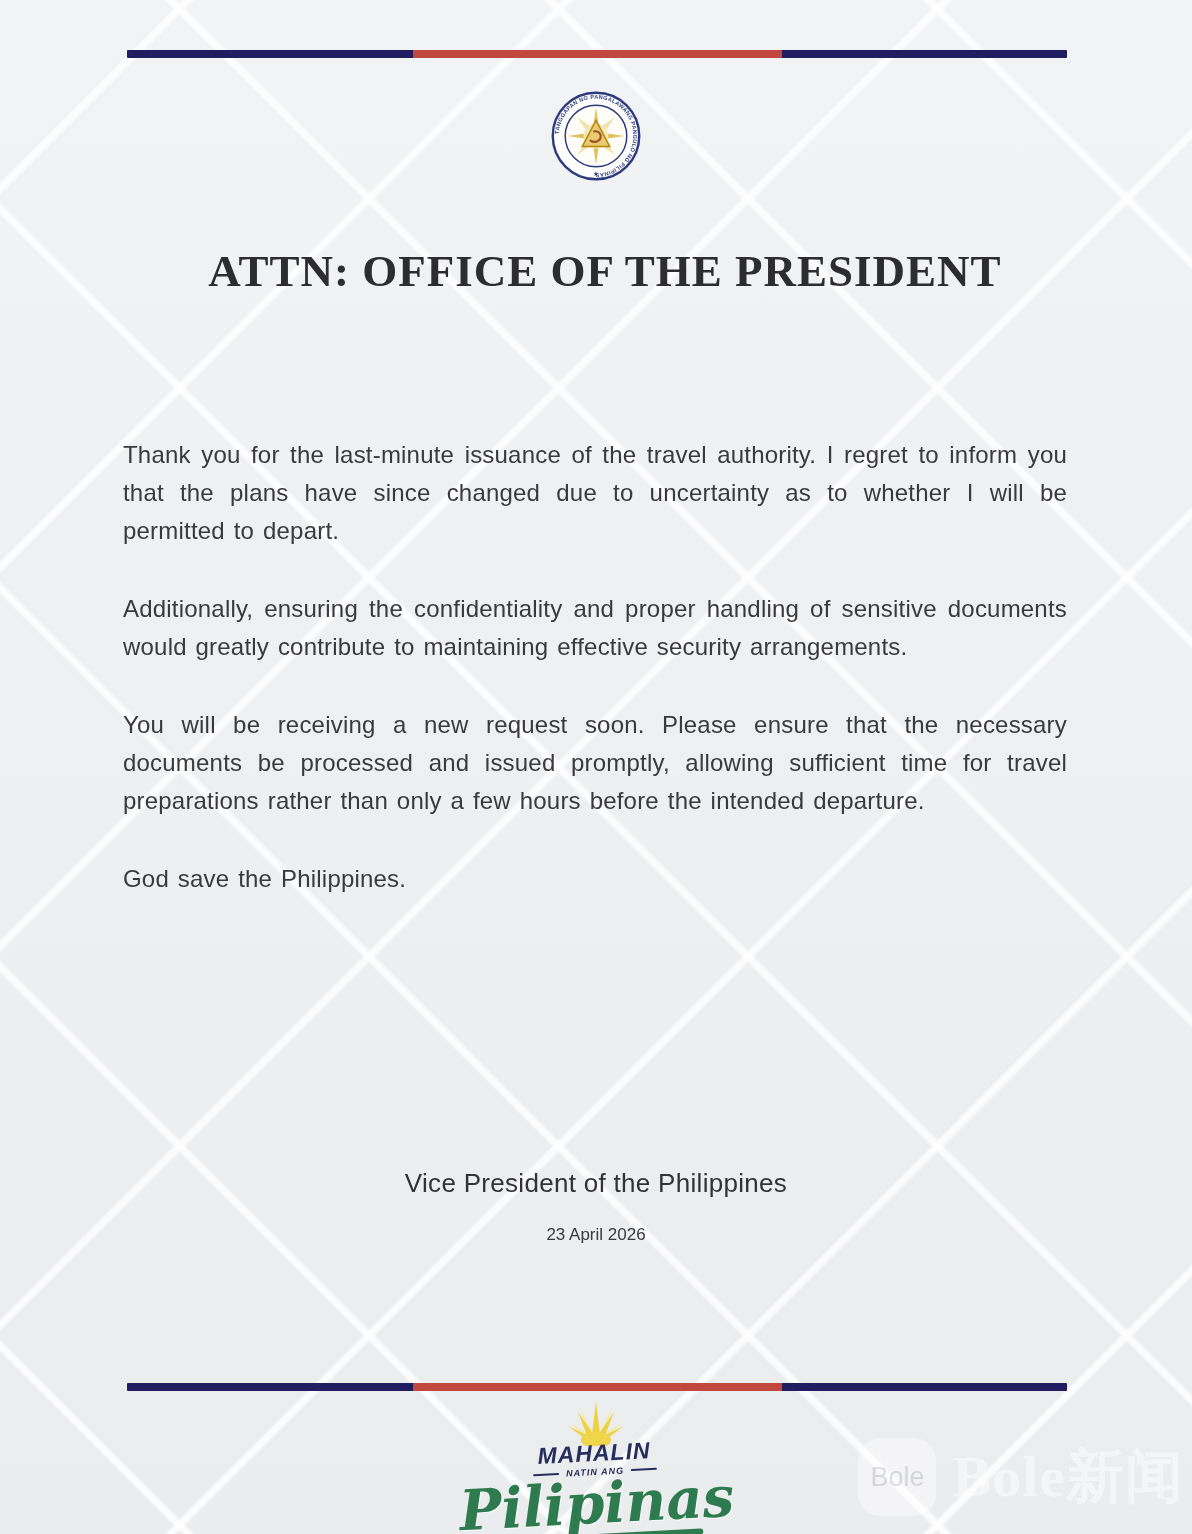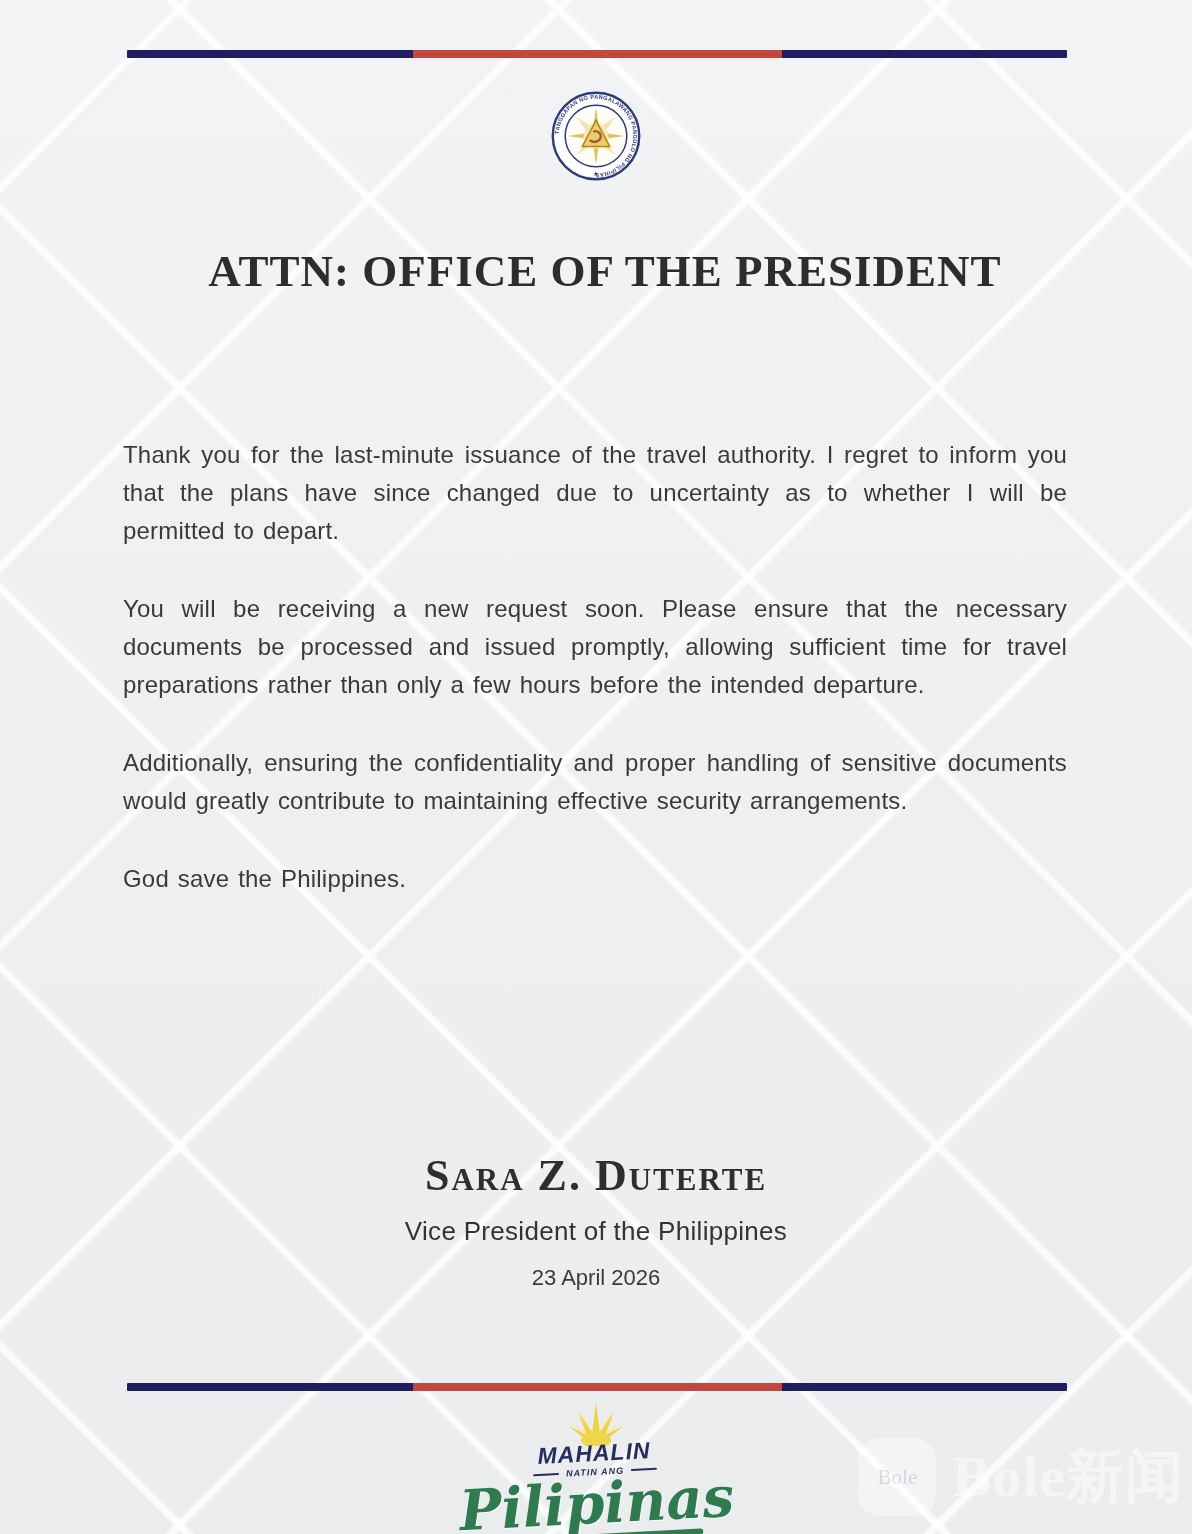--- a/index.html
+++ b/index.html
@@ -81,21 +81,21 @@
   .sig-name{
     font-family:"Liberation Serif","DejaVu Serif",serif;
     font-variant:small-caps;
     font-weight:700;
     font-size:44px;
     letter-spacing:2px;
     color:#2e2d30;
     line-height:1.1;
   }
   .sig-title{font-size:26px;color:#333336;margin-top:16px;letter-spacing:.3px;}
-  .sig-date{font-size:22px;color:#3a3a3d;margin-top:18px;}
+  .sig-date{font-size:17px;color:#3a3a3d;margin-top:26px;}
 
   .footer-logo{
     position:absolute;top:1402px;left:50%;
     transform:translateX(-50%);
     width:280px;text-align:center;
   }
   .logo-sun{display:block;margin:0 auto -4px;}
   .logo-tilt{transform:rotate(-3deg);}
   .logo-mahalin{
     font-style:italic;font-weight:700;font-size:23px;
@@ -123,22 +123,22 @@
 
   .watermark{
     position:absolute;top:1438px;right:8px;
     display:flex;align-items:center;gap:16px;
     opacity:.5;pointer-events:none;
   }
   .wm-badge{
     width:78px;height:78px;border-radius:22px;
     background:rgba(255,255,255,.85);
     display:flex;align-items:center;justify-content:center;
-    font-family:Liberation Serif, serif;
-    font-size:21px;color:rgba(186,189,198,.95);
+    font-family:Liberation Sans, sans-serif;
+    font-size:27px;color:rgba(186,189,198,.95);
   }
   .wm-text{
     font-family:"Liberation Serif","DejaVu Serif",serif;
     font-size:58px;font-weight:600;
     color:rgba(255,255,255,.95);
     letter-spacing:1px;
     white-space:nowrap;
   }
 </style>
 </head>
@@ -170,27 +170,26 @@
       <circle class="seal-core" cx="50" cy="50" r="13.5"></circle>
       <polygon class="seal-triangle" points="50,33 65,61.5 35,61.5"></polygon>
       <path class="seal-swirl" d="M48,45 c5,-1 8,3 7,7 c-1,4 -7,6 -11,3"></path>
     </svg>
   </div>
 
   <h1 class="letter-title">ATTN: OFFICE OF THE PRESIDENT</h1>
 
   <div class="letter-body">
     <p>Thank you for the last-minute issuance of the travel authority. I regret to inform you that the plans have since changed due to uncertainty as to whether I will be permitted to depart.</p>
+    <p>Additionally, ensuring the confidentiality and proper handling of sensitive documents would greatly contribute to maintaining effective security arrangements.</p>
     <p>You will be receiving a new request soon. Please ensure that the necessary documents be processed and issued promptly, allowing sufficient time for travel preparations rather than only a few hours before the intended departure.</p>
-    <p>Additionally, ensuring the confidentiality and proper handling of sensitive documents would greatly contribute to maintaining effective security arrangements.</p>
     <p class="closing">God save the Philippines.</p>
   </div>
 
   <div class="signature">
-    <div class="sig-name">Sara Z. Duterte</div>
     <div class="sig-title">Vice President of the Philippines</div>
     <div class="sig-date">23 April 2026</div>
   </div>
 
   <div class="bar bottom"></div>
 
   <div class="footer-logo">
     <svg class="logo-sun" width="72" height="44" viewBox="0 0 72 44">
       <g fill="#f6e9ae">
         <polygon points="10,20 34,36 30,41"></polygon>

